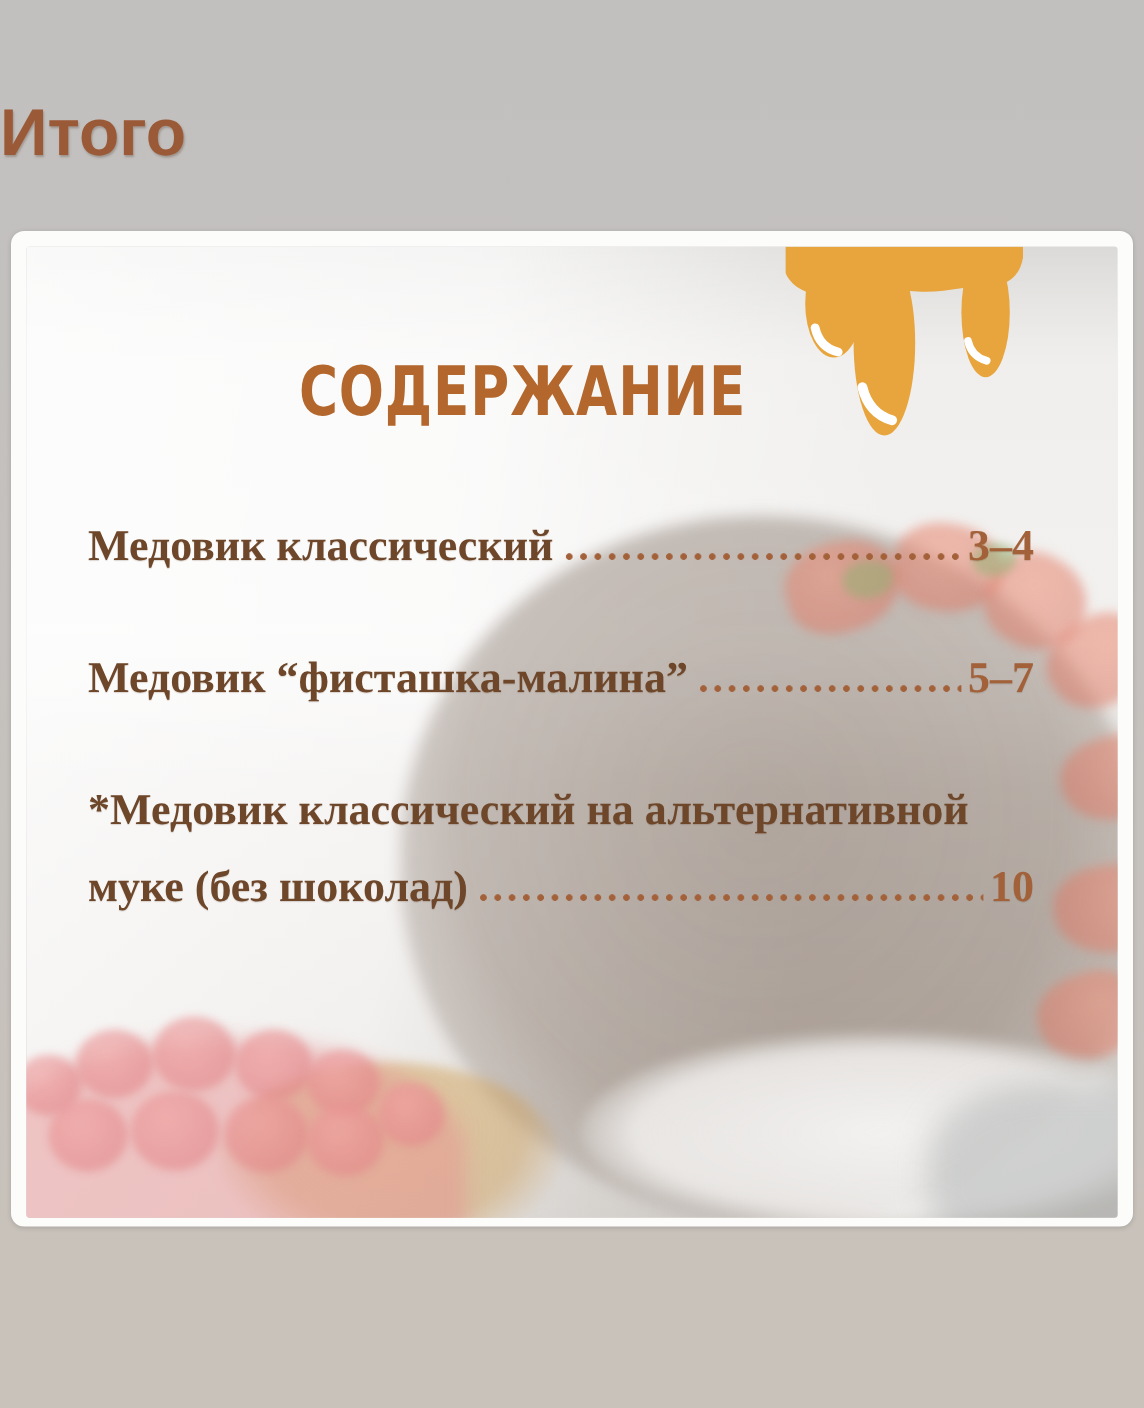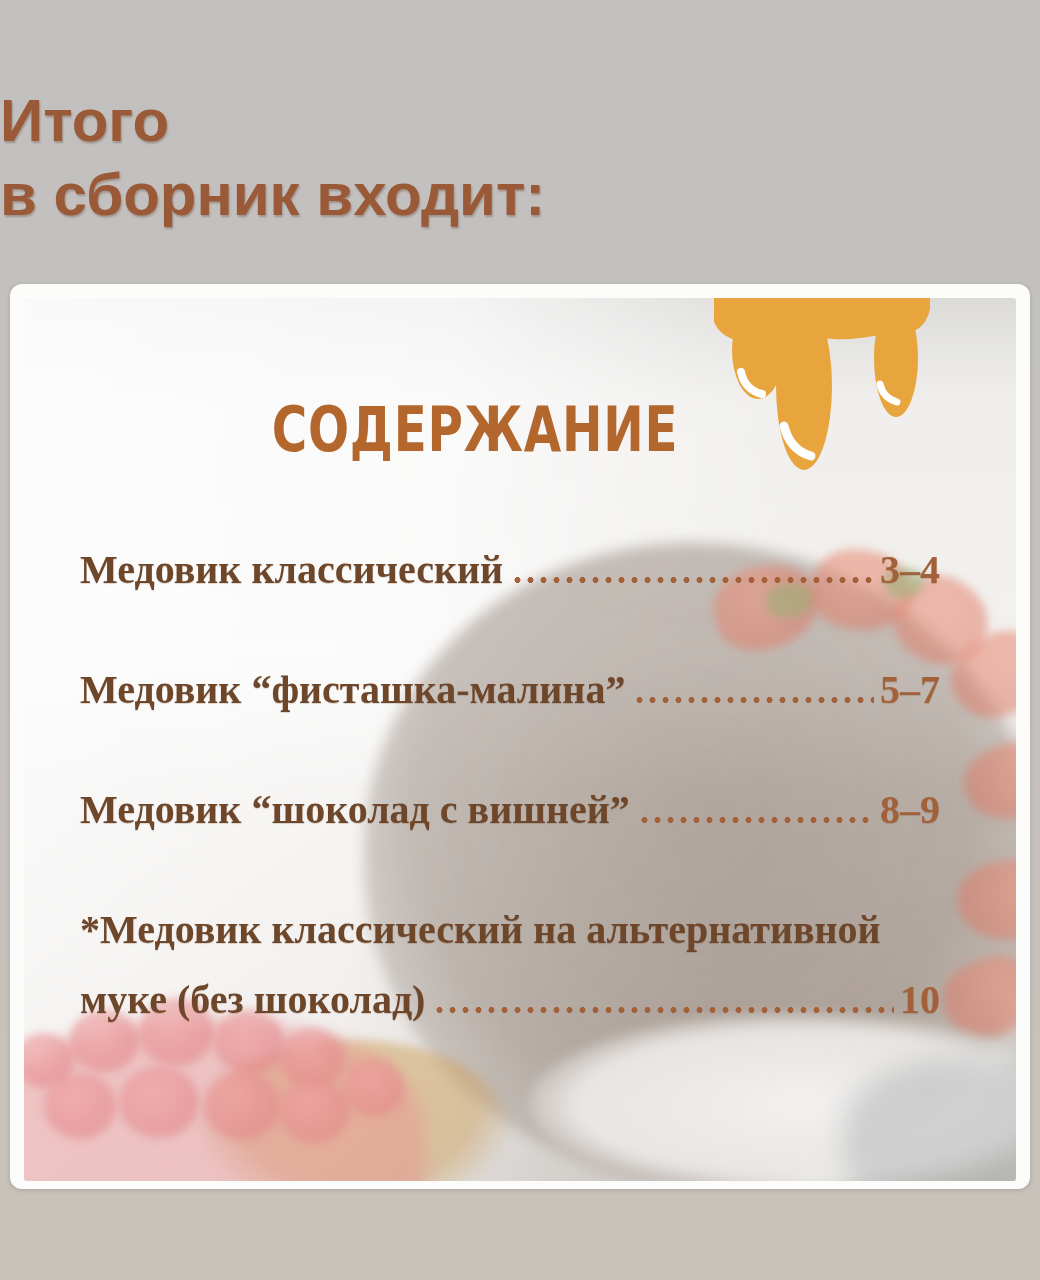--- a/index.html
+++ b/index.html
@@ -168,21 +168,20 @@
     background-position: left center;
   }
   .pagenum { color: var(--num-brown); white-space: nowrap; }
   .line2 { margin-top: 28px; }
 </style>
 </head>
 <body>
 
 <div class="page-title">
   <div>Итого</div>
-  <div>в сборник входит:</div>
 </div>
 
 <div class="card">
   <div class="photo">
 
     <div class="wall"></div>
     <div class="blob choc-cake"></div>
     <div class="blob berry b1"></div>
     <div class="blob berry b2"></div>
     <div class="blob berry b3"></div>
@@ -237,27 +236,20 @@
         </div>
 
         <div class="toc-item">
           <div class="toc-line">
             <span class="toc-label">Медовик “фисташка-малина”</span>
             <span class="leader"></span>
             <span class="pagenum">5–7</span>
           </div>
         </div>
 
-        <div class="toc-item">
-          <div class="toc-line">
-            <span class="toc-label">Медовик “шоколад с вишней”</span>
-            <span class="leader"></span>
-            <span class="pagenum">8–9</span>
-          </div>
-        </div>
 
         <div class="toc-item">
           <div class="toc-label">*Медовик классический на альтернативной</div>
           <div class="toc-line line2">
             <span class="toc-label">муке (без шоколад)</span>
             <span class="leader"></span>
             <span class="pagenum">10</span>
           </div>
         </div>
 

